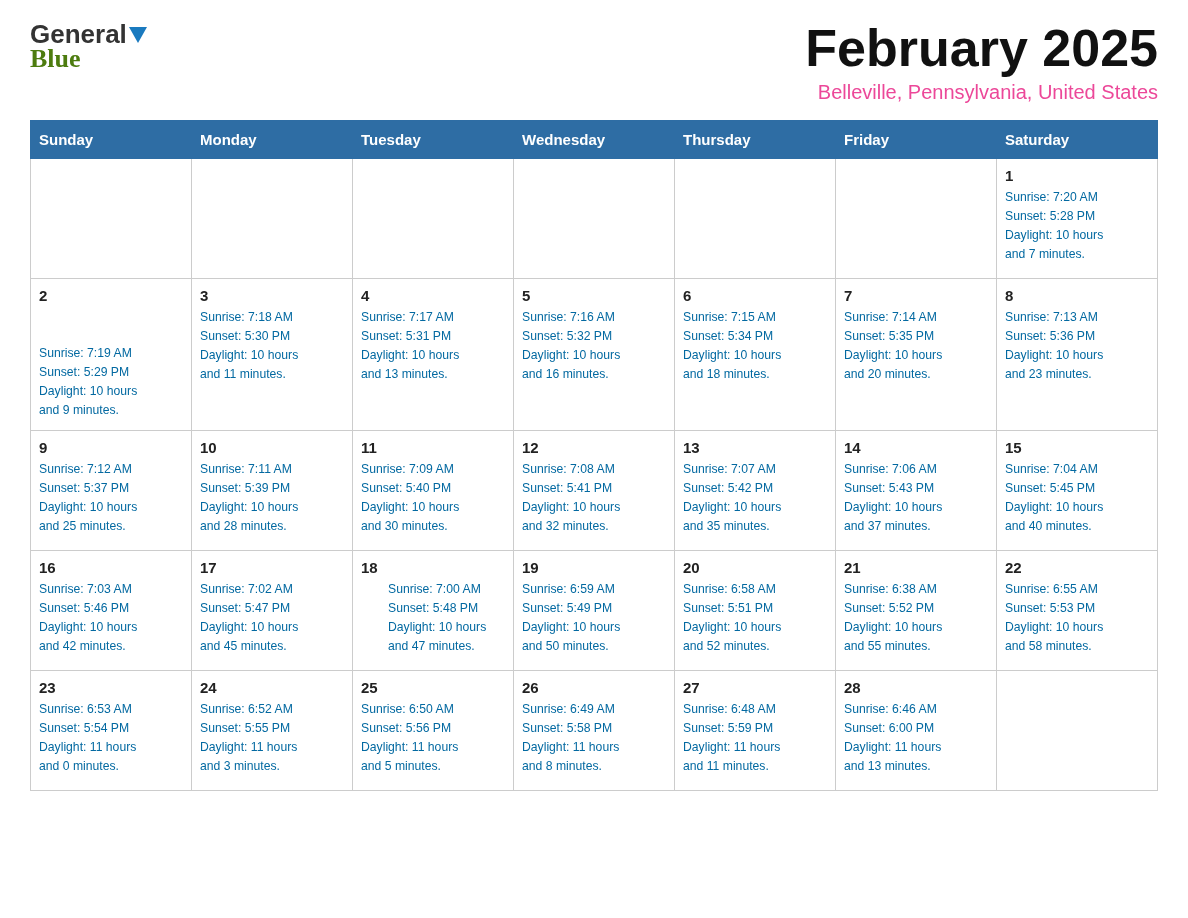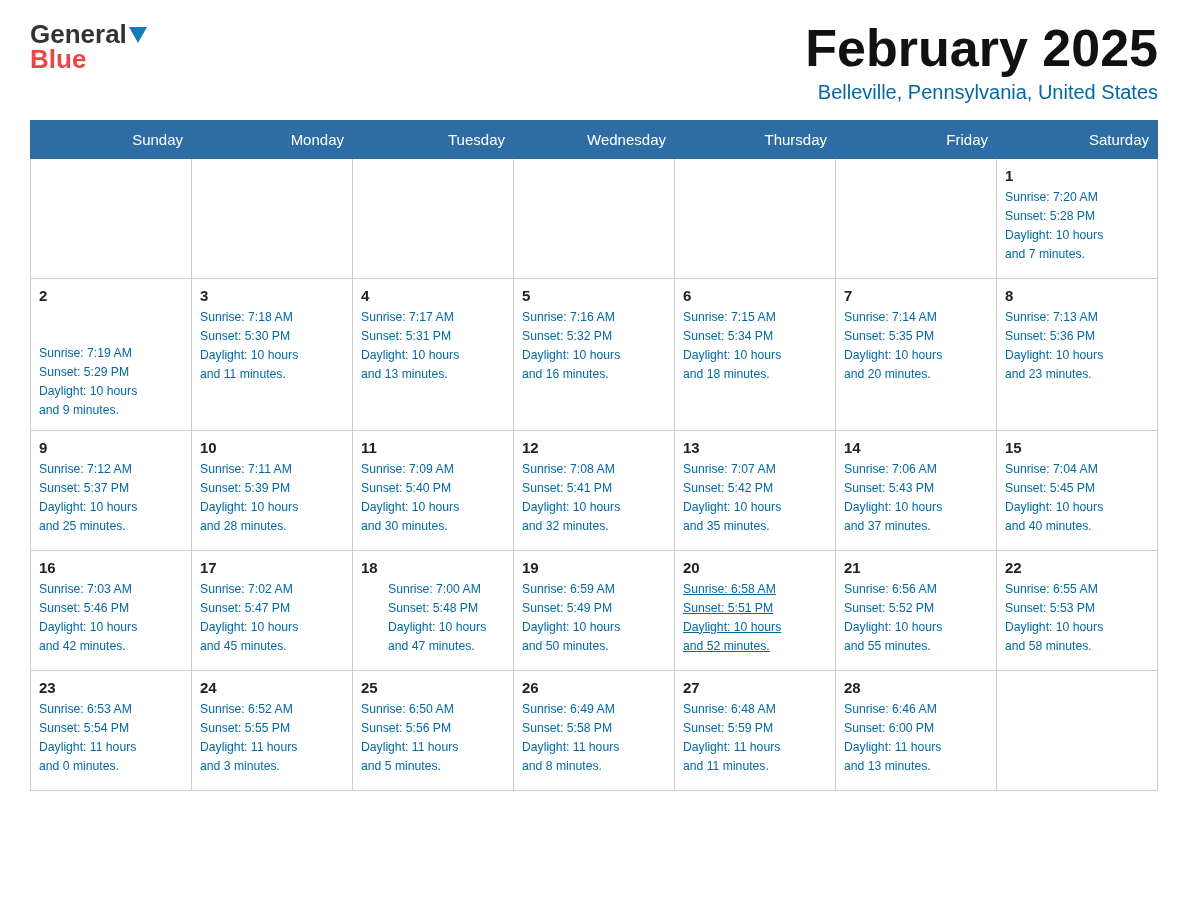--- a/index.html
+++ b/index.html
@@ -27,35 +27,35 @@
       text-align: right;
     }
     .month-title {
       font-size: 52px;
       font-weight: bold;
       color: #111;
       line-height: 1.1;
     }
     .location {
       font-size: 20px;
-      color: #0369a1;
+      color: #ec4899;
       margin-top: 4px;
     }
     .calendar {
       width: 100%;
       border-collapse: collapse;
       table-layout: fixed;
     }
     .calendar thead th {
       background-color: #2e6da4;
       color: #fff;
       padding: 10px 8px;
       font-size: 15px;
-      font-weight: normal;
-      text-align: right;
+      font-weight: bold;
+      text-align: left;
       border: 1px solid #2e6da4;
     }
     .calendar tbody td {
       border: 1px solid #ccc;
       vertical-align: top;
       padding: 8px 8px 10px 8px;
       height: 120px;
       font-size: 12.5px;
       color: #222;
       background: #fff;
@@ -85,21 +85,21 @@
 <div class="header">
   <div class="logo">
     <div class="logo-row">
       <span style="color:#333;font-size:26px;font-weight:bold;">General</span>
       <span style="display:inline-block;margin-left:2px;margin-top:4px;">
         <svg width="18" height="16" viewBox="0 0 18 16">
             <polygon points="0,0 18,0 9,16" fill="#1a7abf"></polygon>
           </svg>
       </span>
     </div>
-    <span style="color:#ef4444;font-size:26px;font-weight:bold;margin-top:-4px;">Blue</span>
+    <span style="color:#4d7c0f;font-size:26px;font-weight:bold;margin-top:-4px;font-family:Liberation Serif, serif;">Blue</span>
   </div>
   <div class="title-block">
     <div class="month-title">February 2025</div>
     <div class="location">Belleville, Pennsylvania, United States</div>
   </div>
 </div>
 
 <table class="calendar">
   <thead>
     <tr>
@@ -254,28 +254,28 @@
         </td>
         <td>
           <span class="day-number">19</span>
           <div class="day-info" style="white-space: pre-line;">Sunrise: 6:59 AM
 Sunset: 5:49 PM
 Daylight: 10 hours
 and 50 minutes.</div>
         </td>
         <td>
           <span class="day-number">20</span>
-          <div class="day-info" style="white-space: pre-line; text-decoration: underline;">Sunrise: 6:58 AM
+          <div class="day-info" style="white-space: pre-line;">Sunrise: 6:58 AM
 Sunset: 5:51 PM
 Daylight: 10 hours
 and 52 minutes.</div>
         </td>
         <td>
           <span class="day-number">21</span>
-          <div class="day-info" style="white-space: pre-line;">Sunrise: 6:56 AM
+          <div class="day-info" style="white-space: pre-line;">Sunrise: 6:38 AM
 Sunset: 5:52 PM
 Daylight: 10 hours
 and 55 minutes.</div>
         </td>
         <td>
           <span class="day-number">22</span>
           <div class="day-info" style="white-space: pre-line;">Sunrise: 6:55 AM
 Sunset: 5:53 PM
 Daylight: 10 hours
 and 58 minutes.</div>

